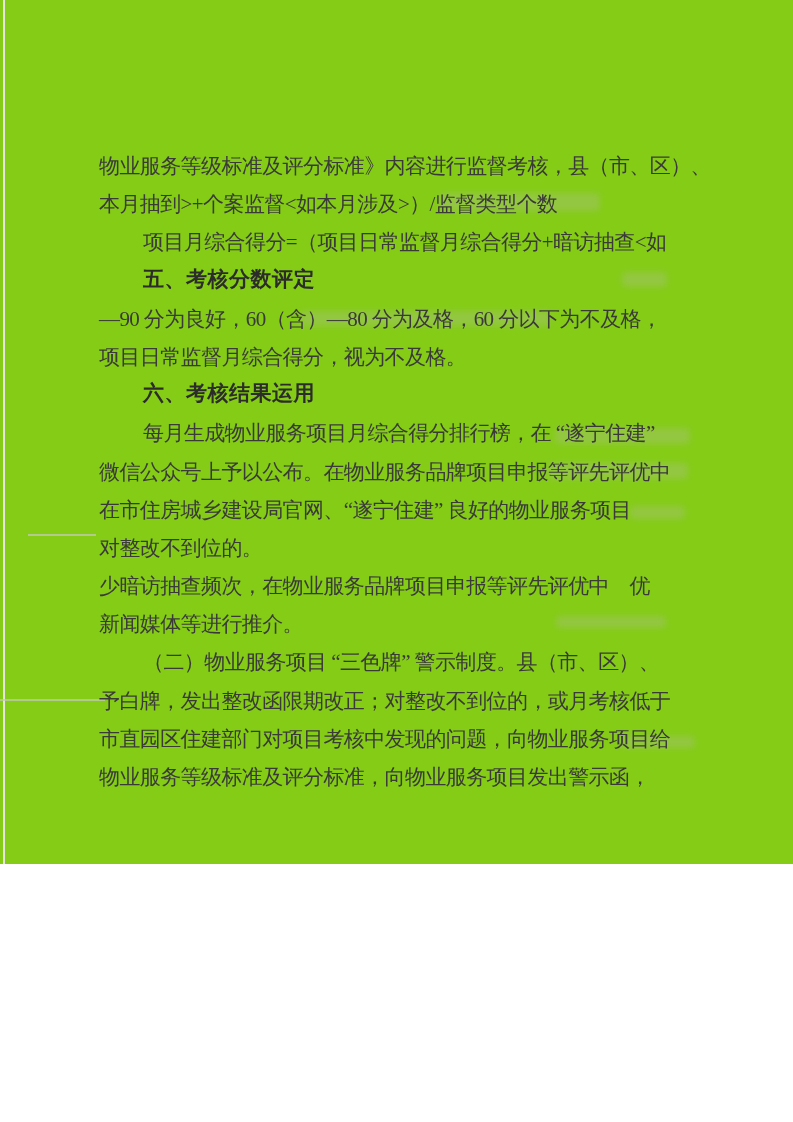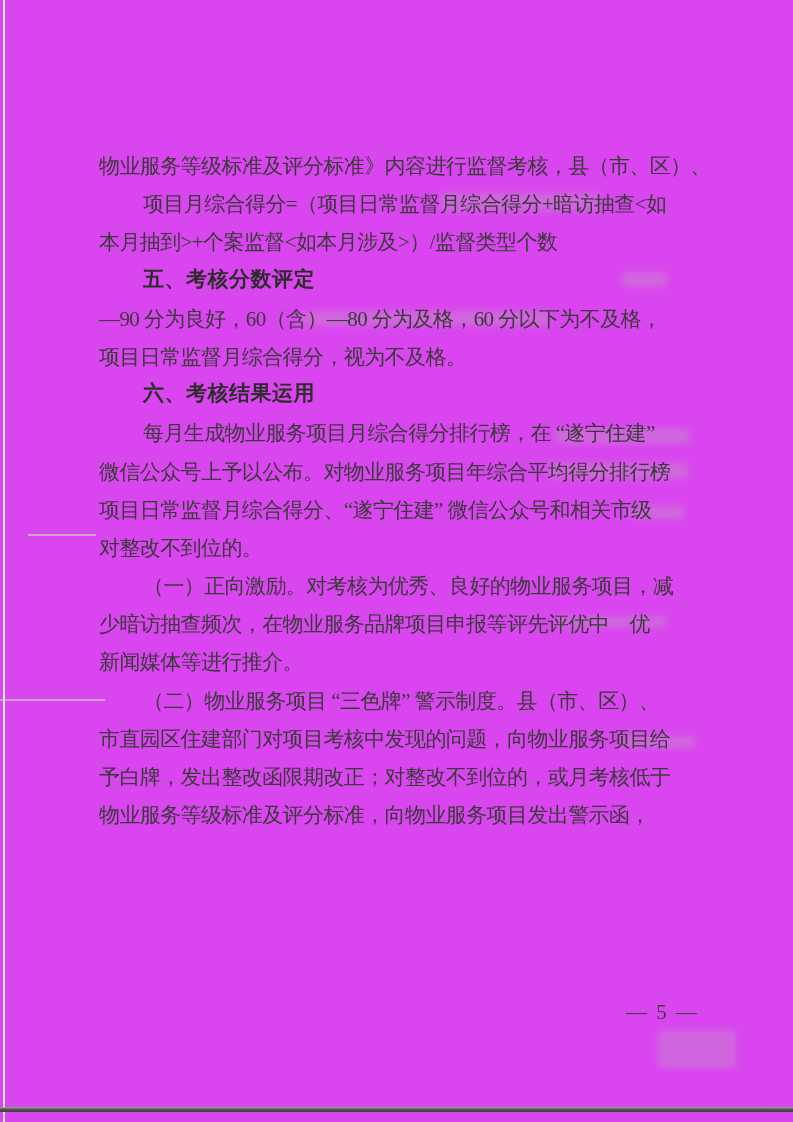--- a/index.html
+++ b/index.html
@@ -3,22 +3,22 @@
 <meta charset="utf-8">
 <style>
   html, body {
     margin: 0;
     padding: 0;
     background: #ffffff;
   }
   .scan-page {
     position: relative;
     width: 793px;
-    height: 1122px;
-    background: #d946ef;
+    height: 864px;
+    background: #84cc16;
     overflow: hidden;
     font-family: "Liberation Serif", "DejaVu Serif", serif;
   }
   
   .left-edge-line {
     position: absolute;
     left: 3px; top: 0;
     width: 2px; height: 1122px;
     background: #e6e6df;
   }
@@ -92,34 +92,33 @@
   <div class="smudge" style="left:622px; top:272px; width:45px; height:15px;"></div>
   <div class="smudge" style="left:555px; top:428px; width:135px; height:16px;"></div>
   <div class="smudge" style="left:548px; top:463px; width:140px; height:16px;"></div>
   <div class="smudge" style="left:630px; top:506px; width:55px; height:13px;"></div>
   <div class="smudge" style="left:556px; top:616px; width:110px; height:12px;"></div>
   <div class="smudge" style="left:620px; top:736px; width:75px; height:12px;"></div>
   <div class="smudge" style="left:658px; top:1030px; width:78px; height:38px;"></div>
 
   <div class="doc-lines">
       <div class="line">物业服务等级标准及评分标准》内容进行监督考核，县（市、区）、</div>
+      <div class="line">本月抽到&gt;+个案监督&lt;如本月涉及&gt;）/监督类型个数</div>
       <div class="line indent">项目月综合得分=（项目日常监督月综合得分+暗访抽查&lt;如</div>
-      <div class="line">本月抽到&gt;+个案监督&lt;如本月涉及&gt;）/监督类型个数</div>
       <div class="line indent heading">五、考核分数评定</div>
       <div class="line">—90 分为良好，60（含）—80 分为及格，60 分以下为不及格，</div>
       <div class="line">项目日常监督月综合得分，视为不及格。</div>
       <div class="line indent heading">六、考核结果运用</div>
       <div class="line indent">每月生成物业服务项目月综合得分排行榜，在 “遂宁住建”</div>
-      <div class="line">微信公众号上予以公布。对物业服务项目年综合平均得分排行榜</div>
-      <div class="line">项目日常监督月综合得分、“遂宁住建” 微信公众号和相关市级</div>
+      <div class="line">微信公众号上予以公布。在物业服务品牌项目申报等评先评优中</div>
+      <div class="line">在市住房城乡建设局官网、“遂宁住建” 良好的物业服务项目</div>
       <div class="line">对整改不到位的。</div>
-      <div class="line indent">（一）正向激励。对考核为优秀、良好的物业服务项目，减</div>
       <div class="line">少暗访抽查频次，在物业服务品牌项目申报等评先评优中　优</div>
       <div class="line">新闻媒体等进行推介。</div>
       <div class="line indent">（二）物业服务项目 “三色牌” 警示制度。县（市、区）、</div>
+      <div class="line">予白牌，发出整改函限期改正；对整改不到位的，或月考核低于</div>
       <div class="line">市直园区住建部门对项目考核中发现的问题，向物业服务项目给</div>
-      <div class="line">予白牌，发出整改函限期改正；对整改不到位的，或月考核低于</div>
       <div class="line">物业服务等级标准及评分标准，向物业服务项目发出警示函，</div>
     </div>
 
   <div class="page-number">— 5 —</div>
 
 </div>
 
 </body></html>

